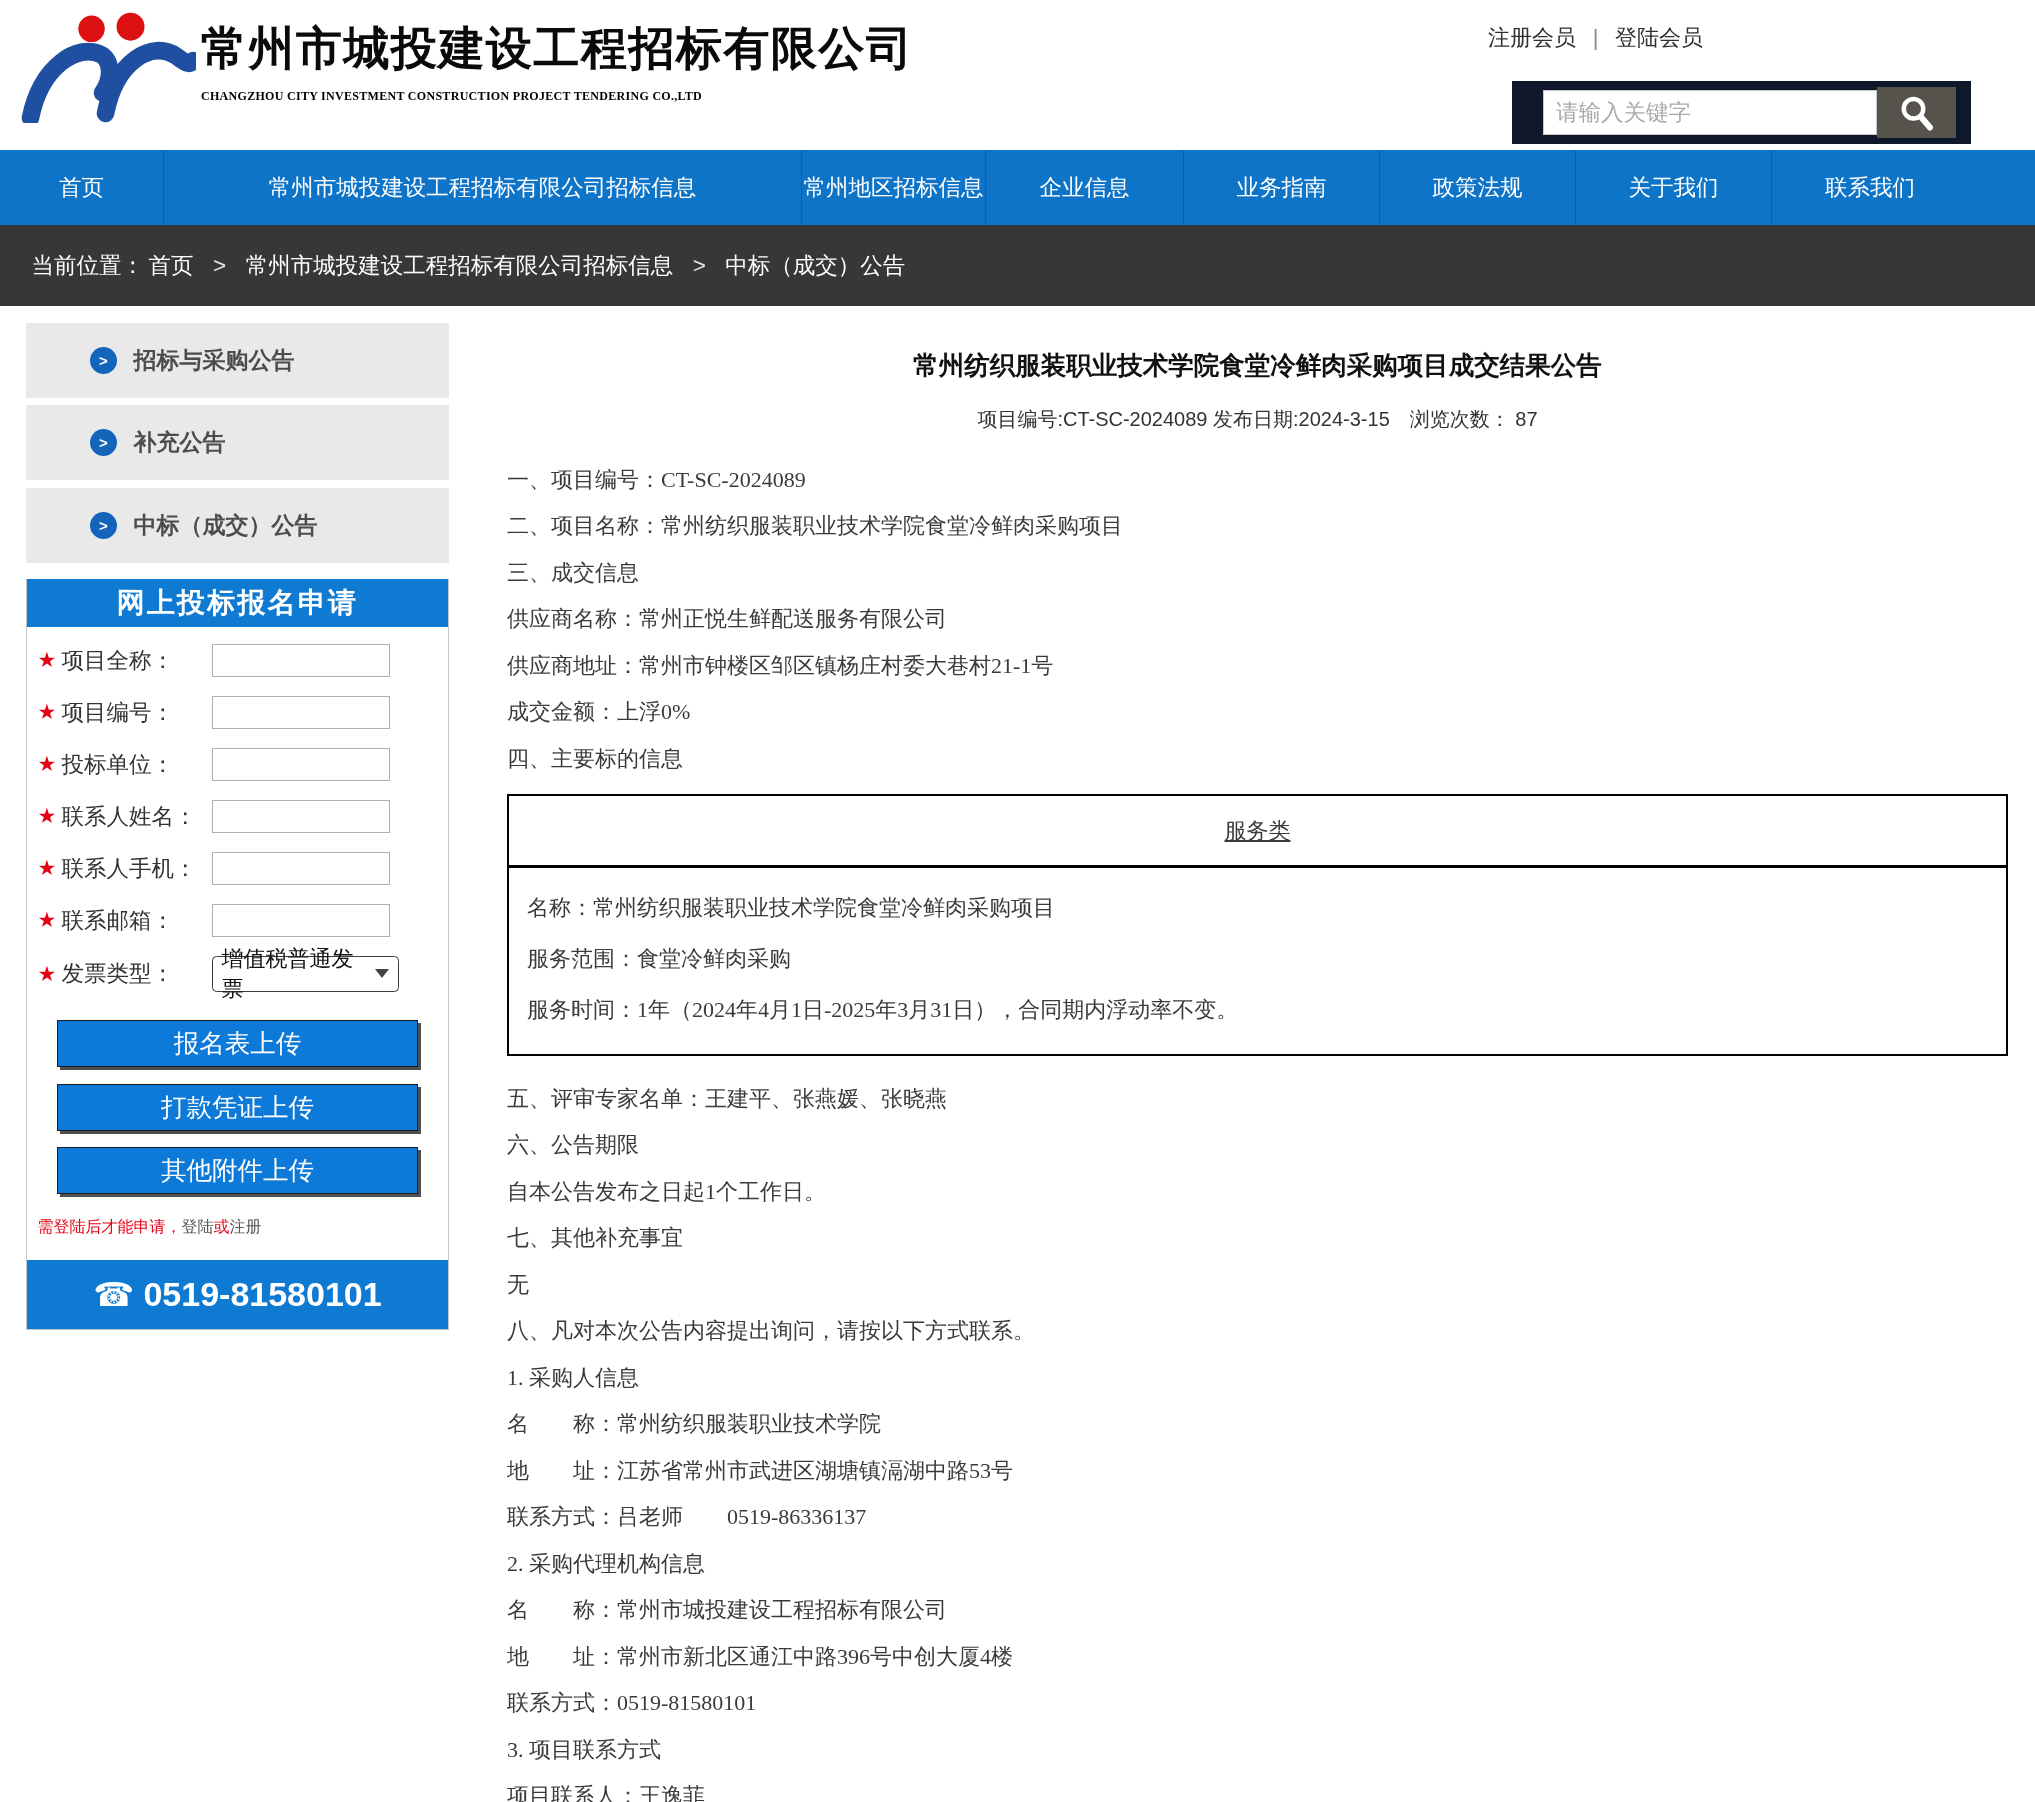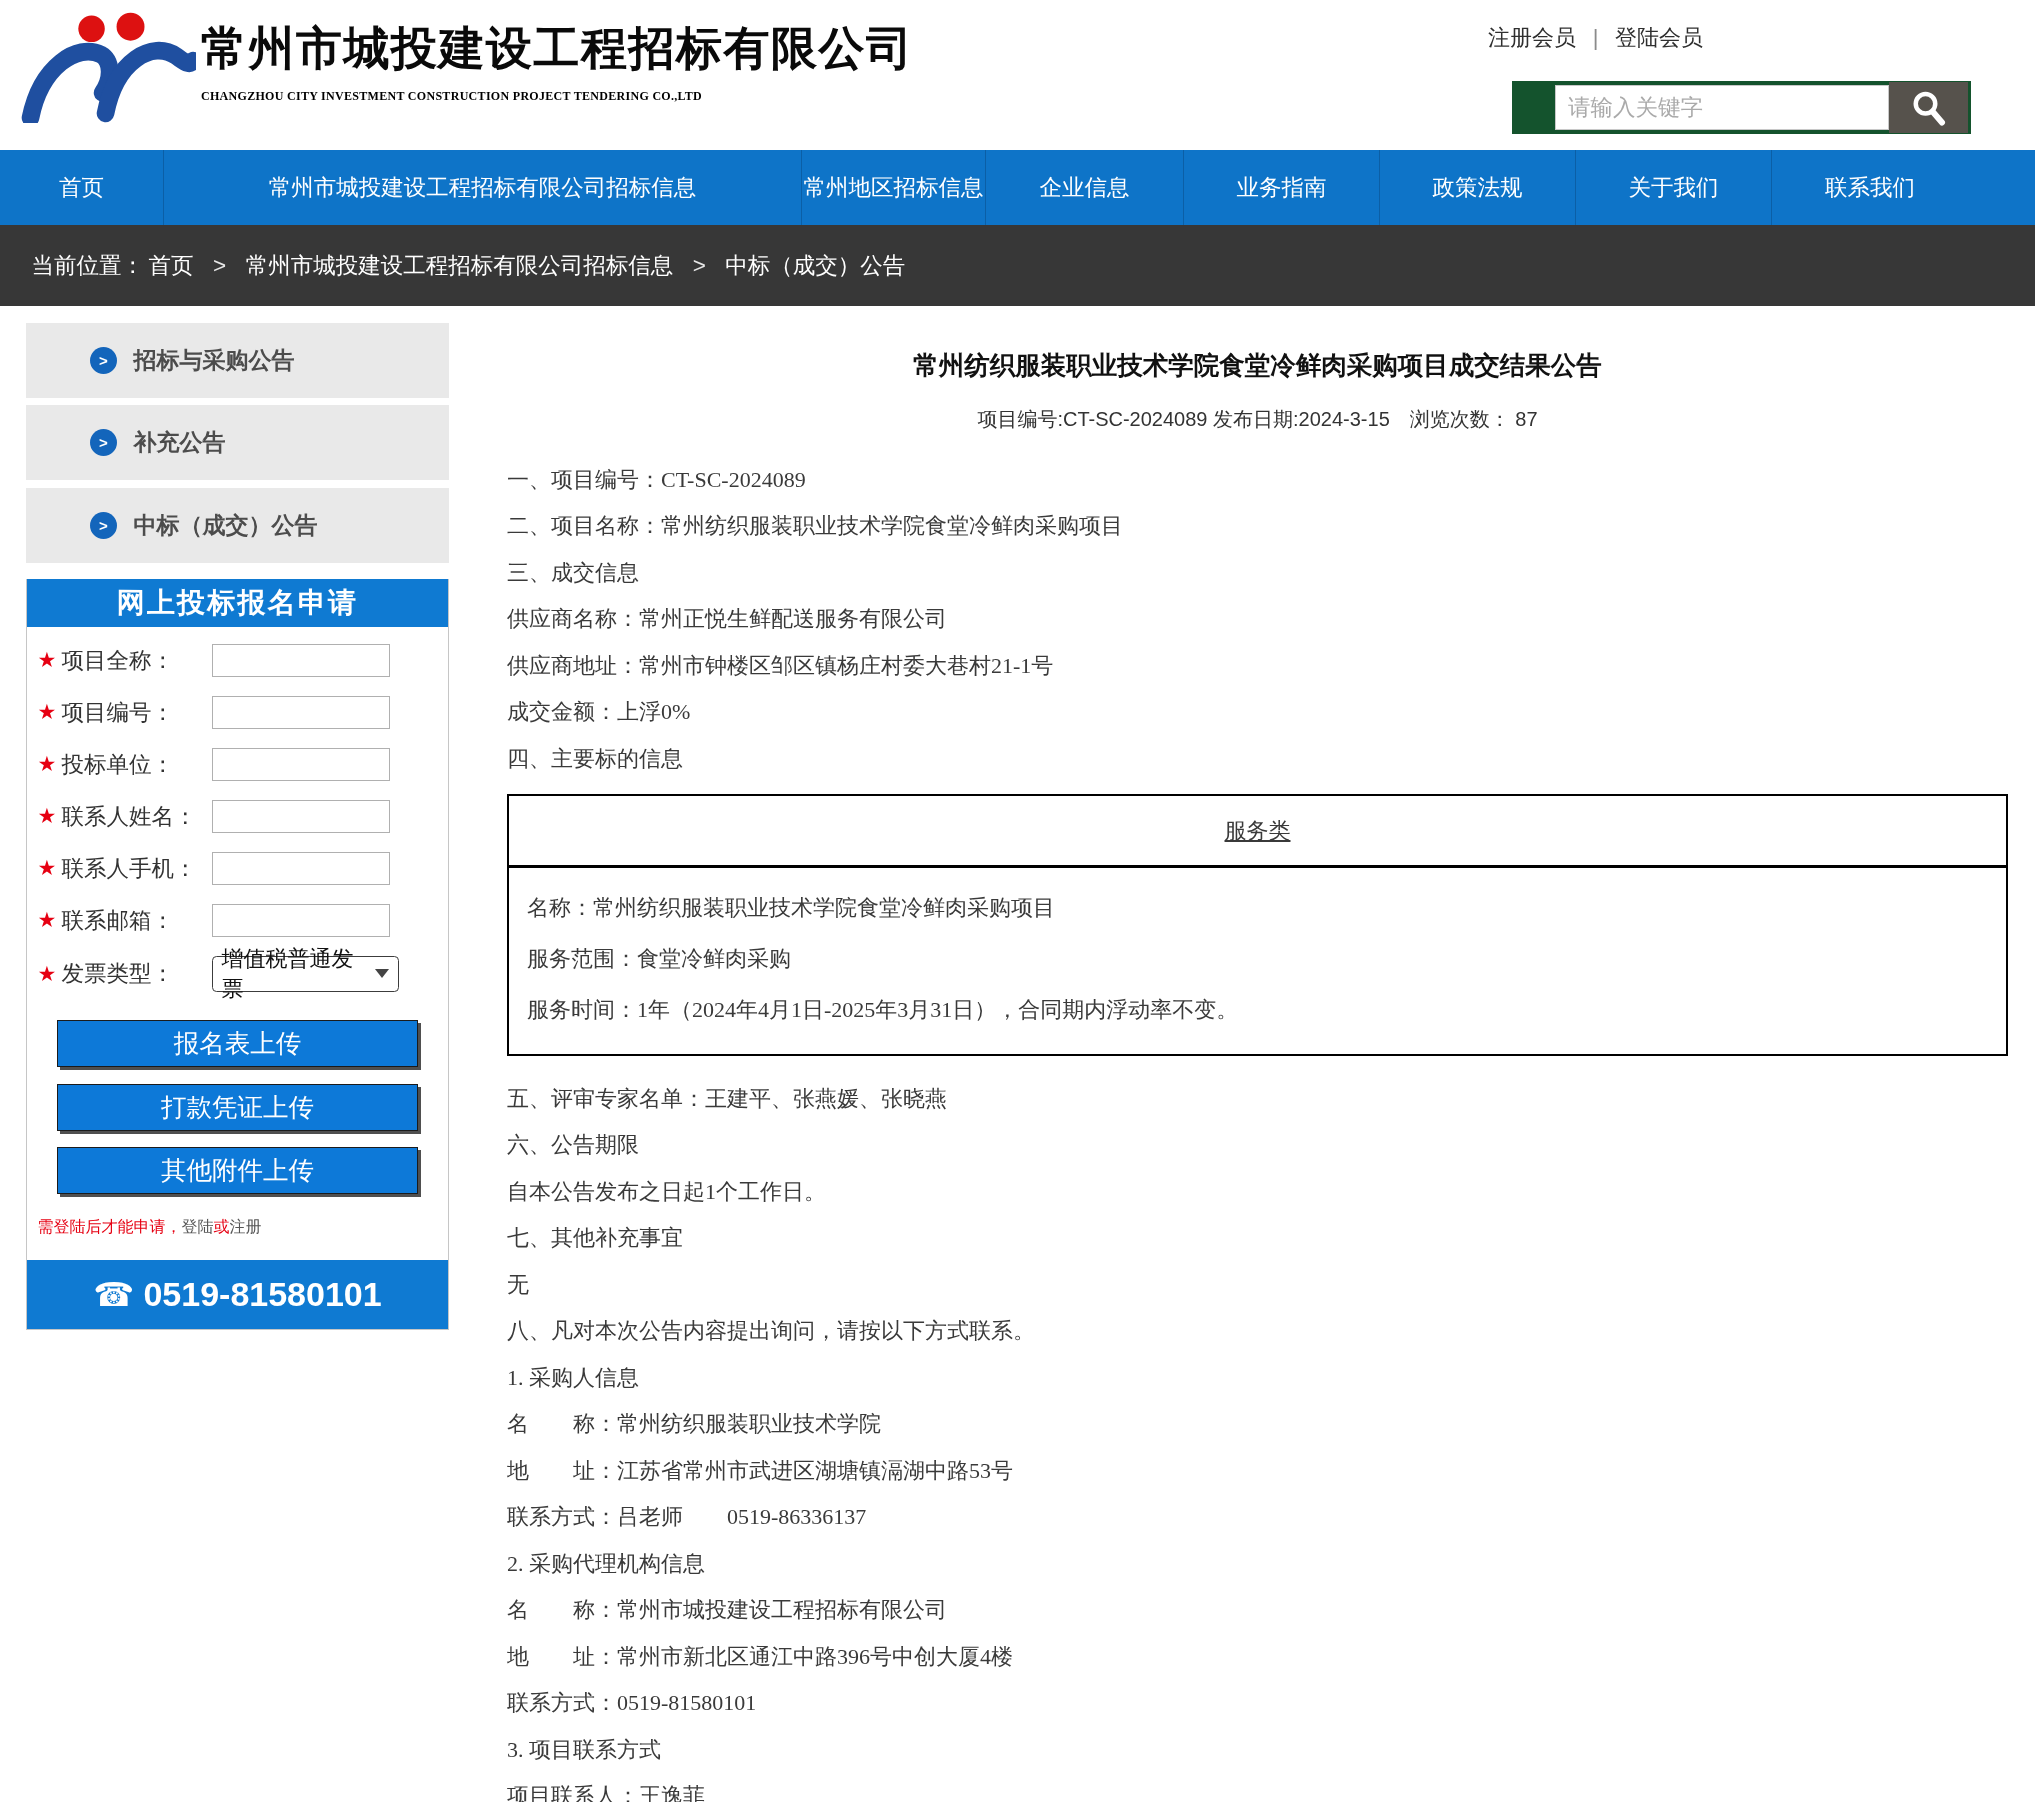--- a/index.html
+++ b/index.html
@@ -12,22 +12,22 @@
   
   .header { position:relative; height:150px; background:#fff; }
   .logo { position:absolute; left:18px; top:9px; width:178px; height:114px; }
   .brand { position:absolute; left:201px; top:18px; }
   .brand-cn { font-size:46px; font-weight:bold; color:#0a0a0a; letter-spacing:1.5px; white-space:nowrap; }
   .brand-en { margin-top:9px; font-size:12px; font-weight:bold; color:#000000;
               font-family:"Liberation Serif", serif; letter-spacing:0.3px; white-space:nowrap; }
   .top-links { position:absolute; left:1488px; top:22.5px; font-size:22px; color:#2f2f2f; white-space:nowrap; }
   .top-links .lnk { color:#2f2f2f; cursor:pointer;font-family:Liberation Serif, serif; }
   .top-links .sep { margin:0 10.5px; color:#8b8b8b; }
-  .search-area { position:absolute; left:1512px; top:81px; width:459px; height:53px;
-                 background:#14532d; display:flex; align-items:center; padding-left:43px; }
+  .search-area { position:absolute; left:1512px; top:81px; width:459px; height:63px;
+                 background:#0f172a; display:flex; align-items:center; padding-left:31px; }
   .search-input { width:334px; height:45px; border:0.7px solid #c8c8c8; background:#fff;
                   font-size:22.5px; padding:0 12px; color:#555; outline:none; }
   .search-input::placeholder { color:#aaaaaa; }
   .search-btn { width:79px; height:51px; background:#56524c; border:none; cursor:pointer;
                 display:flex; align-items:center; justify-content:center; }
 
   
   .nav { display:flex; height:75px; background:#0e74c8; }
   .nav-item { display:flex; align-items:center; justify-content:center; color:#fff;
               font-size:22.5px; white-space:nowrap; cursor:pointer; border-left:1.5px solid #0b5fa6; }

